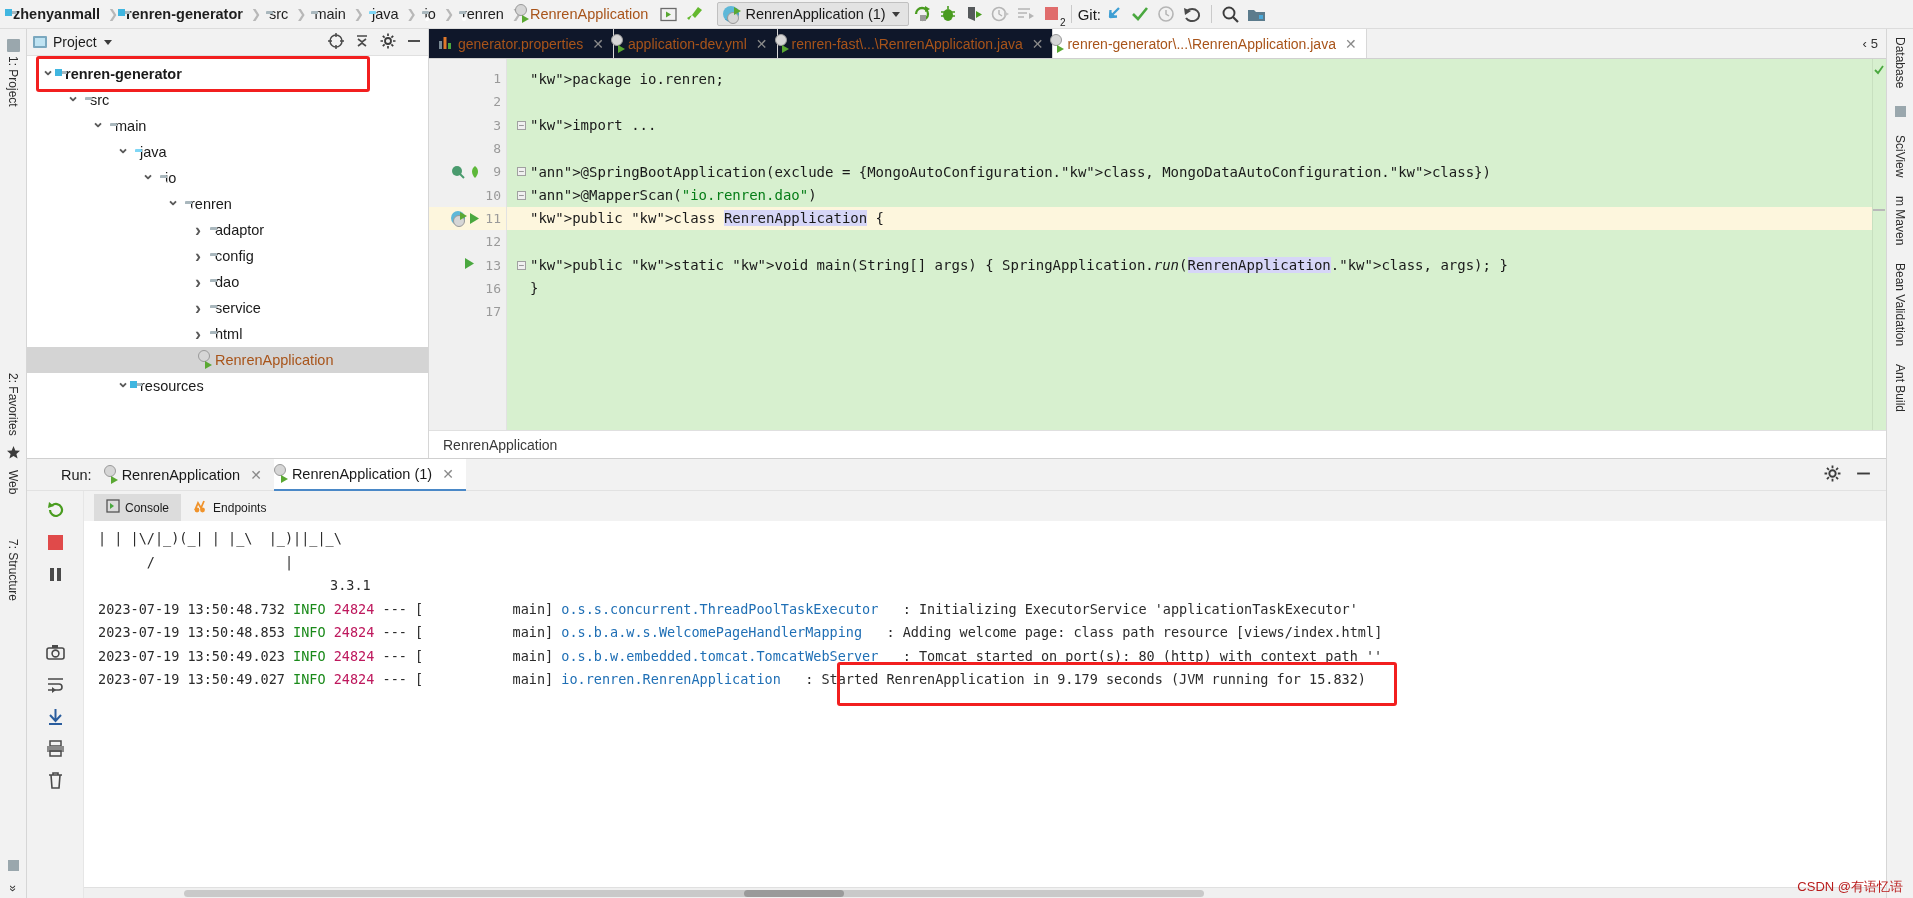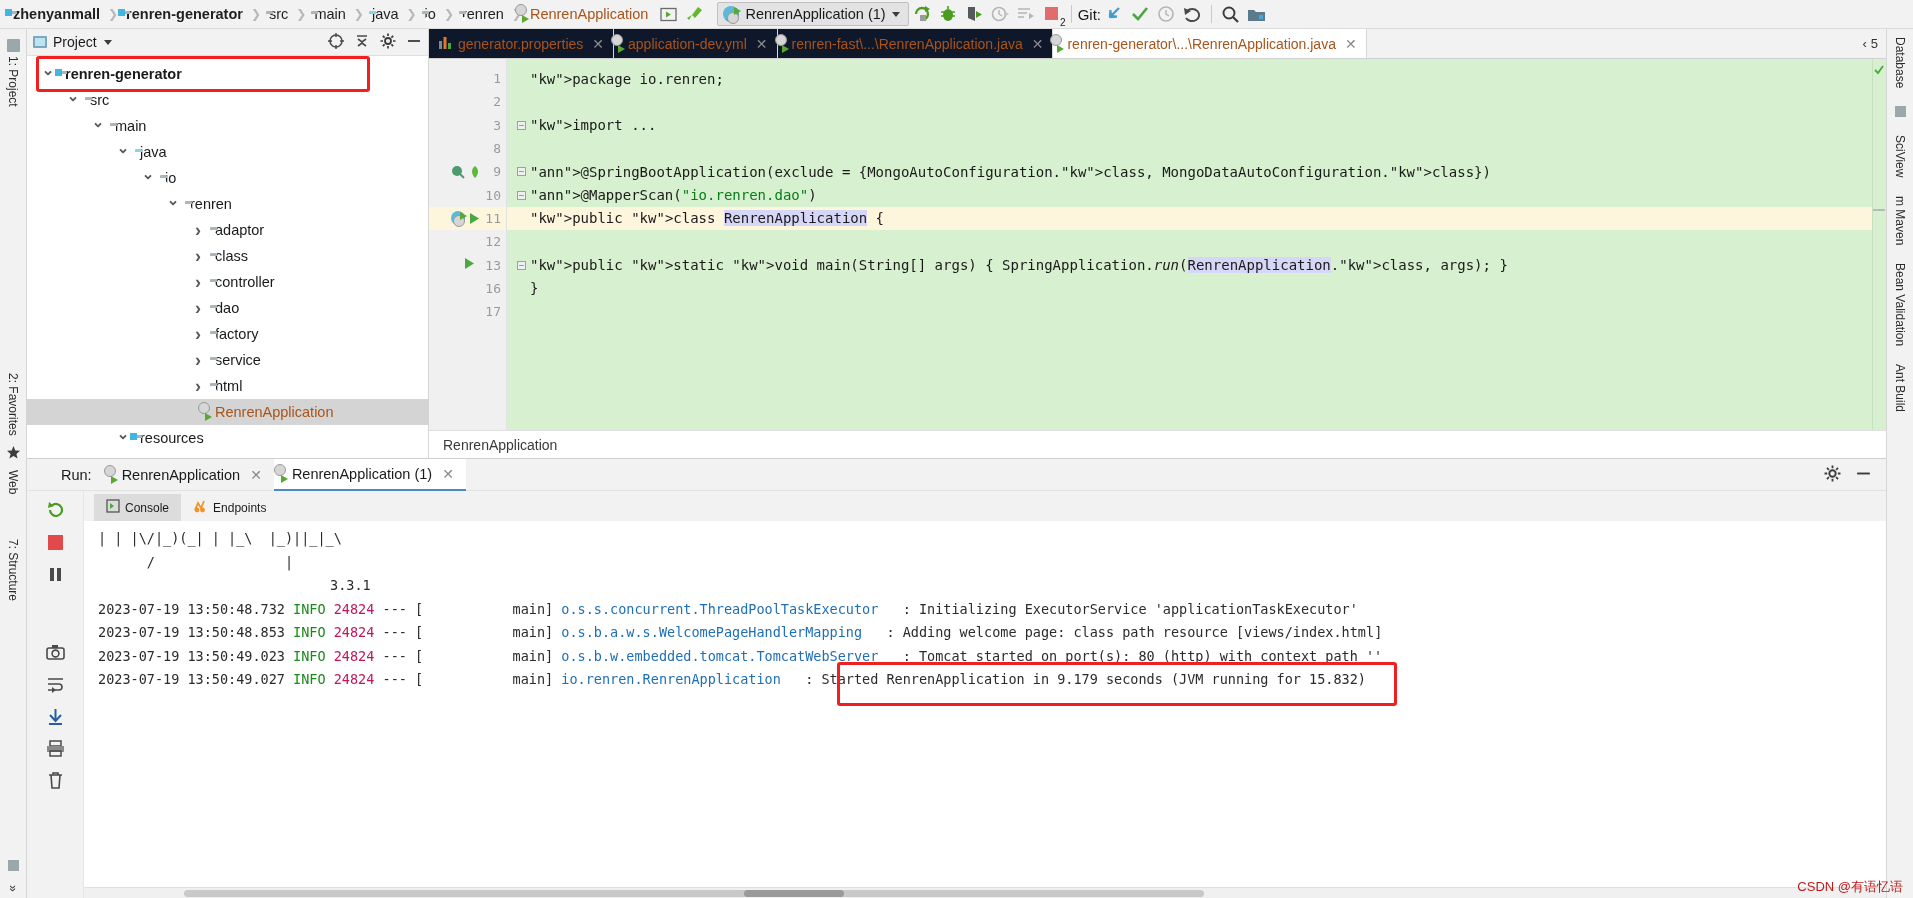--- a/index.html
+++ b/index.html
@@ -399,36 +399,26 @@
                 <span class="tlabel">renren</span>
               </div>
               <div class="trow" style="padding-left: 164px;">
                 <span class="arrow closed"></span>
                 <span class="ico"><span class="folder-ico pkg"></span></span>
                 <span class="tlabel">adaptor</span>
               </div>
               <div class="trow" style="padding-left: 164px;">
                 <span class="arrow closed"></span>
                 <span class="ico"><span class="folder-ico pkg"></span></span>
-                <span class="tlabel">class</span>
-              </div>
-              <div class="trow" style="padding-left: 164px;">
-                <span class="arrow closed"></span>
-                <span class="ico"><span class="folder-ico pkg"></span></span>
-                <span class="tlabel">controller</span>
+                <span class="tlabel">config</span>
               </div>
               <div class="trow" style="padding-left: 164px;">
                 <span class="arrow closed"></span>
                 <span class="ico"><span class="folder-ico pkg"></span></span>
                 <span class="tlabel">dao</span>
-              </div>
-              <div class="trow" style="padding-left: 164px;">
-                <span class="arrow closed"></span>
-                <span class="ico"><span class="folder-ico pkg"></span></span>
-                <span class="tlabel">factory</span>
               </div>
               <div class="trow" style="padding-left: 164px;">
                 <span class="arrow closed"></span>
                 <span class="ico"><span class="folder-ico pkg"></span></span>
                 <span class="tlabel">service</span>
               </div>
               <div class="trow" style="padding-left: 164px;">
                 <span class="arrow closed"></span>
                 <span class="ico"><span class="folder-ico pkg"></span></span>
                 <span class="tlabel">html</span>

